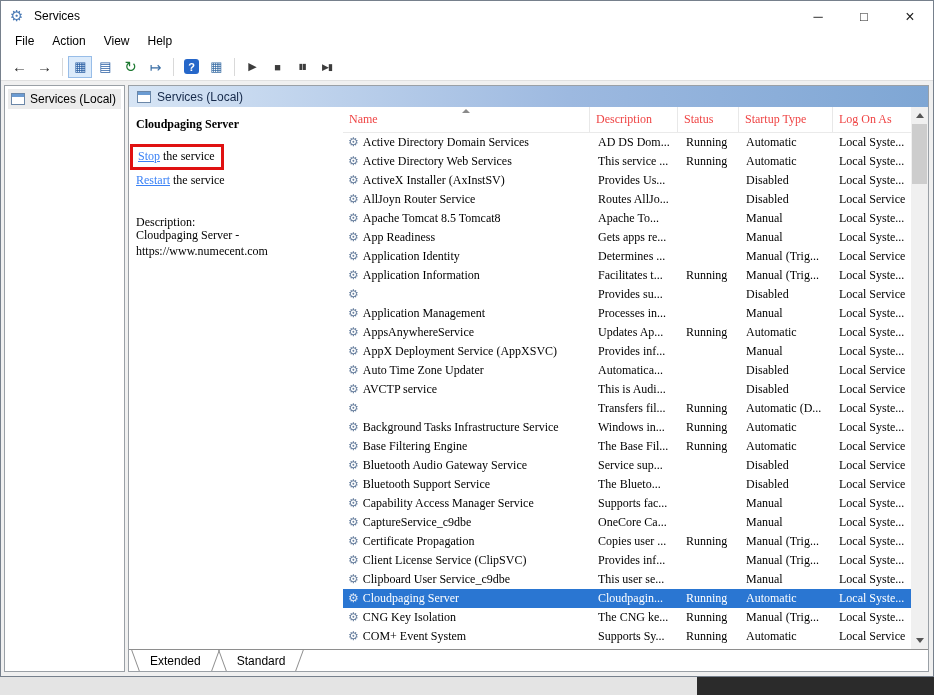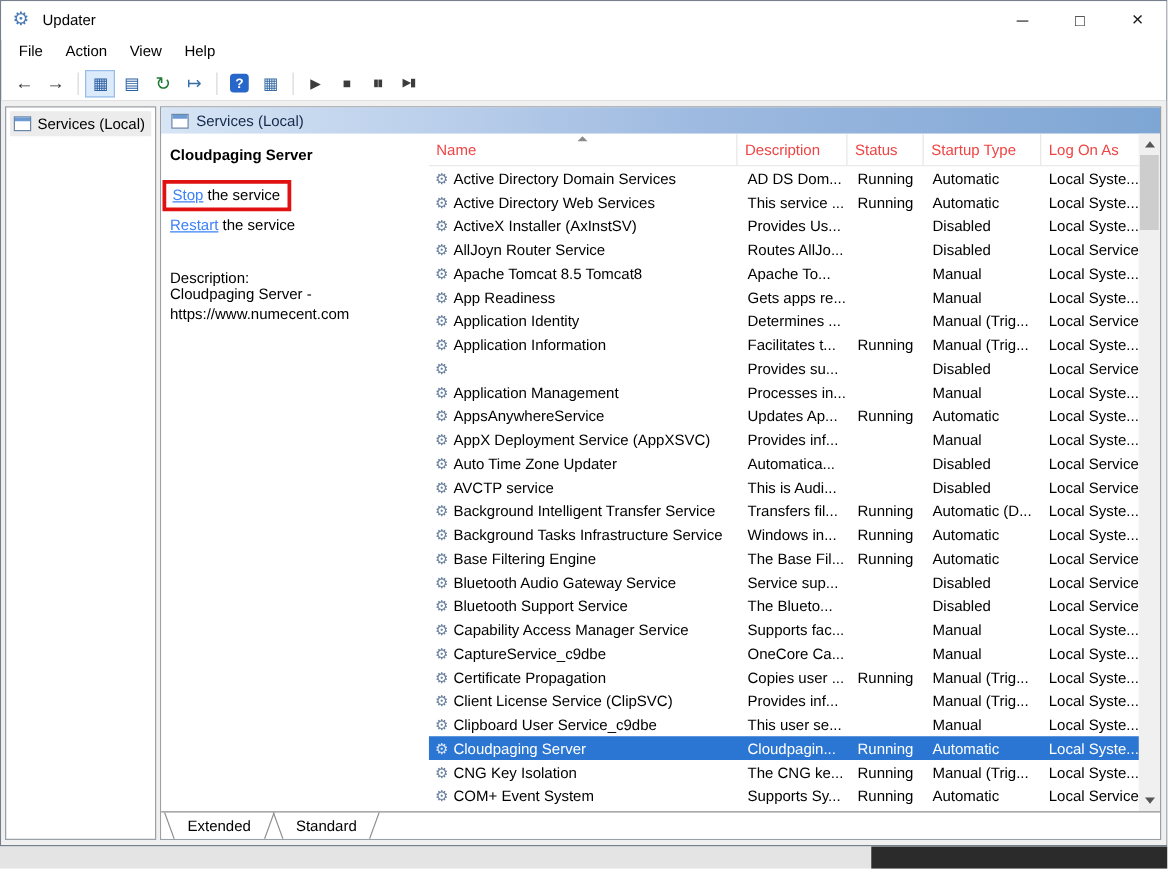--- a/index.html
+++ b/index.html
@@ -38,21 +38,21 @@
 
   .tree { position:absolute; left:3px; top:4px; width:121px; bottom:4px; background:#fff; border:1px solid #9aa0a6; }
   .tree-item { display:flex; align-items:center; gap:5px; margin:3px; padding:3px 3px; background:#ececec; }
   .mini-console-icon { flex:0 0 14px; width:14px; height:12px; border:1px solid #6b87a8; background:#fff; position:relative; }
   .mini-console-icon::before { content:""; position:absolute; left:0; top:0; right:0; height:3px; background:#6b9bd2; }
 
   .content { position:absolute; left:127px; top:4px; right:4px; bottom:4px; background:#fff; border:1px solid #9aa0a6; }
   .pane-header { position:absolute; left:0; top:0; right:0; height:21px;
     background:linear-gradient(to right,#d7e5f5 0%,#9db9e0 55%,#7ea6d4 100%);
     display:flex; align-items:center; gap:6px; padding-left:8px; color:#15294a; }
-  .content-body { position:absolute; left:0; top:21px; right:0; bottom:22px; background:#fff; }
+  .content-body { position:absolute; left:0; top:21px; right:0; bottom:22px; background:#fff;font-family:Liberation Serif, serif; }
 
   
   .detail { position:absolute; left:0; top:0; width:214px; bottom:0; }
   .detail-title { position:absolute; left:7px; top:10px; font-weight:bold; }
   .stop-box { position:absolute; left:1px; top:37px; border:3px solid #e01111; padding:2px 6px 3px 5px; white-space:nowrap; }
   .restart-line { position:absolute; left:7px; top:66px; white-space:nowrap; }
   .detail a { color:#3b82f6; text-decoration:underline; cursor:pointer; }
   .desc-label { position:absolute; left:7px; top:108px; }
   .desc-text { position:absolute; left:7px; top:120px; line-height:16px; white-space:pre-line; }
 
@@ -92,21 +92,21 @@
 </head>
 <body>
 
 <div class="desktop-left"></div>
 <div class="desktop-right"></div>
 
 <div class="window">
 
   <div class="titlebar">
     <span class="app-icon">⚙</span>
-    <span class="title-text">Updater</span>
+    <span class="title-text">Services</span>
     <div class="win-controls">
       <div class="win-btn">
           <span>─</span>
         </div>
       <div class="win-btn">
           <span>□</span>
         </div>
       <div class="win-btn close">
           <span>×</span>
         </div>
@@ -337,21 +337,20 @@
                   <span>AVCTP service</span>
                 </div>
                 <div class="cell c-description">This is Audi...</div>
                 <div class="cell c-status"></div>
                 <div class="cell c-startup">Disabled</div>
                 <div class="cell c-logon">Local Service</div>
               </div>
               <div class="trow">
                 <div class="cell c-name">
                   <span class="gear">⚙</span>
-                  <span>Background Intelligent Transfer Service</span>
                 </div>
                 <div class="cell c-description">Transfers fil...</div>
                 <div class="cell c-status">Running</div>
                 <div class="cell c-startup">Automatic (D...</div>
                 <div class="cell c-logon">Local Syste...</div>
               </div>
               <div class="trow">
                 <div class="cell c-name">
                   <span class="gear">⚙</span>
                   <span>Background Tasks Infrastructure Service</span>

